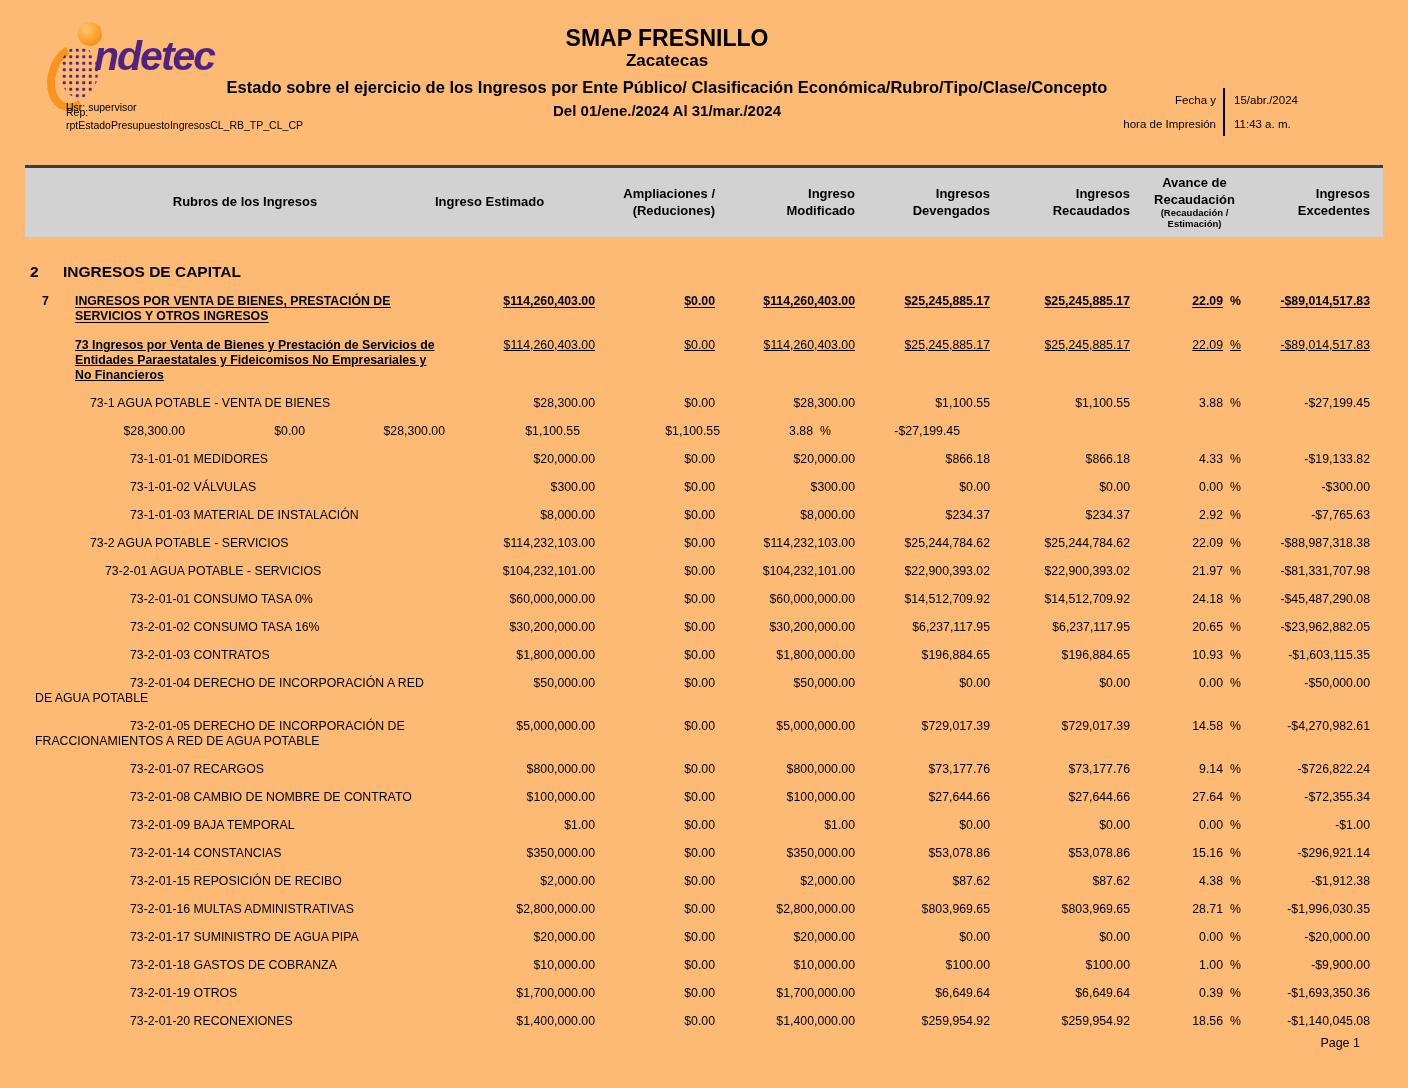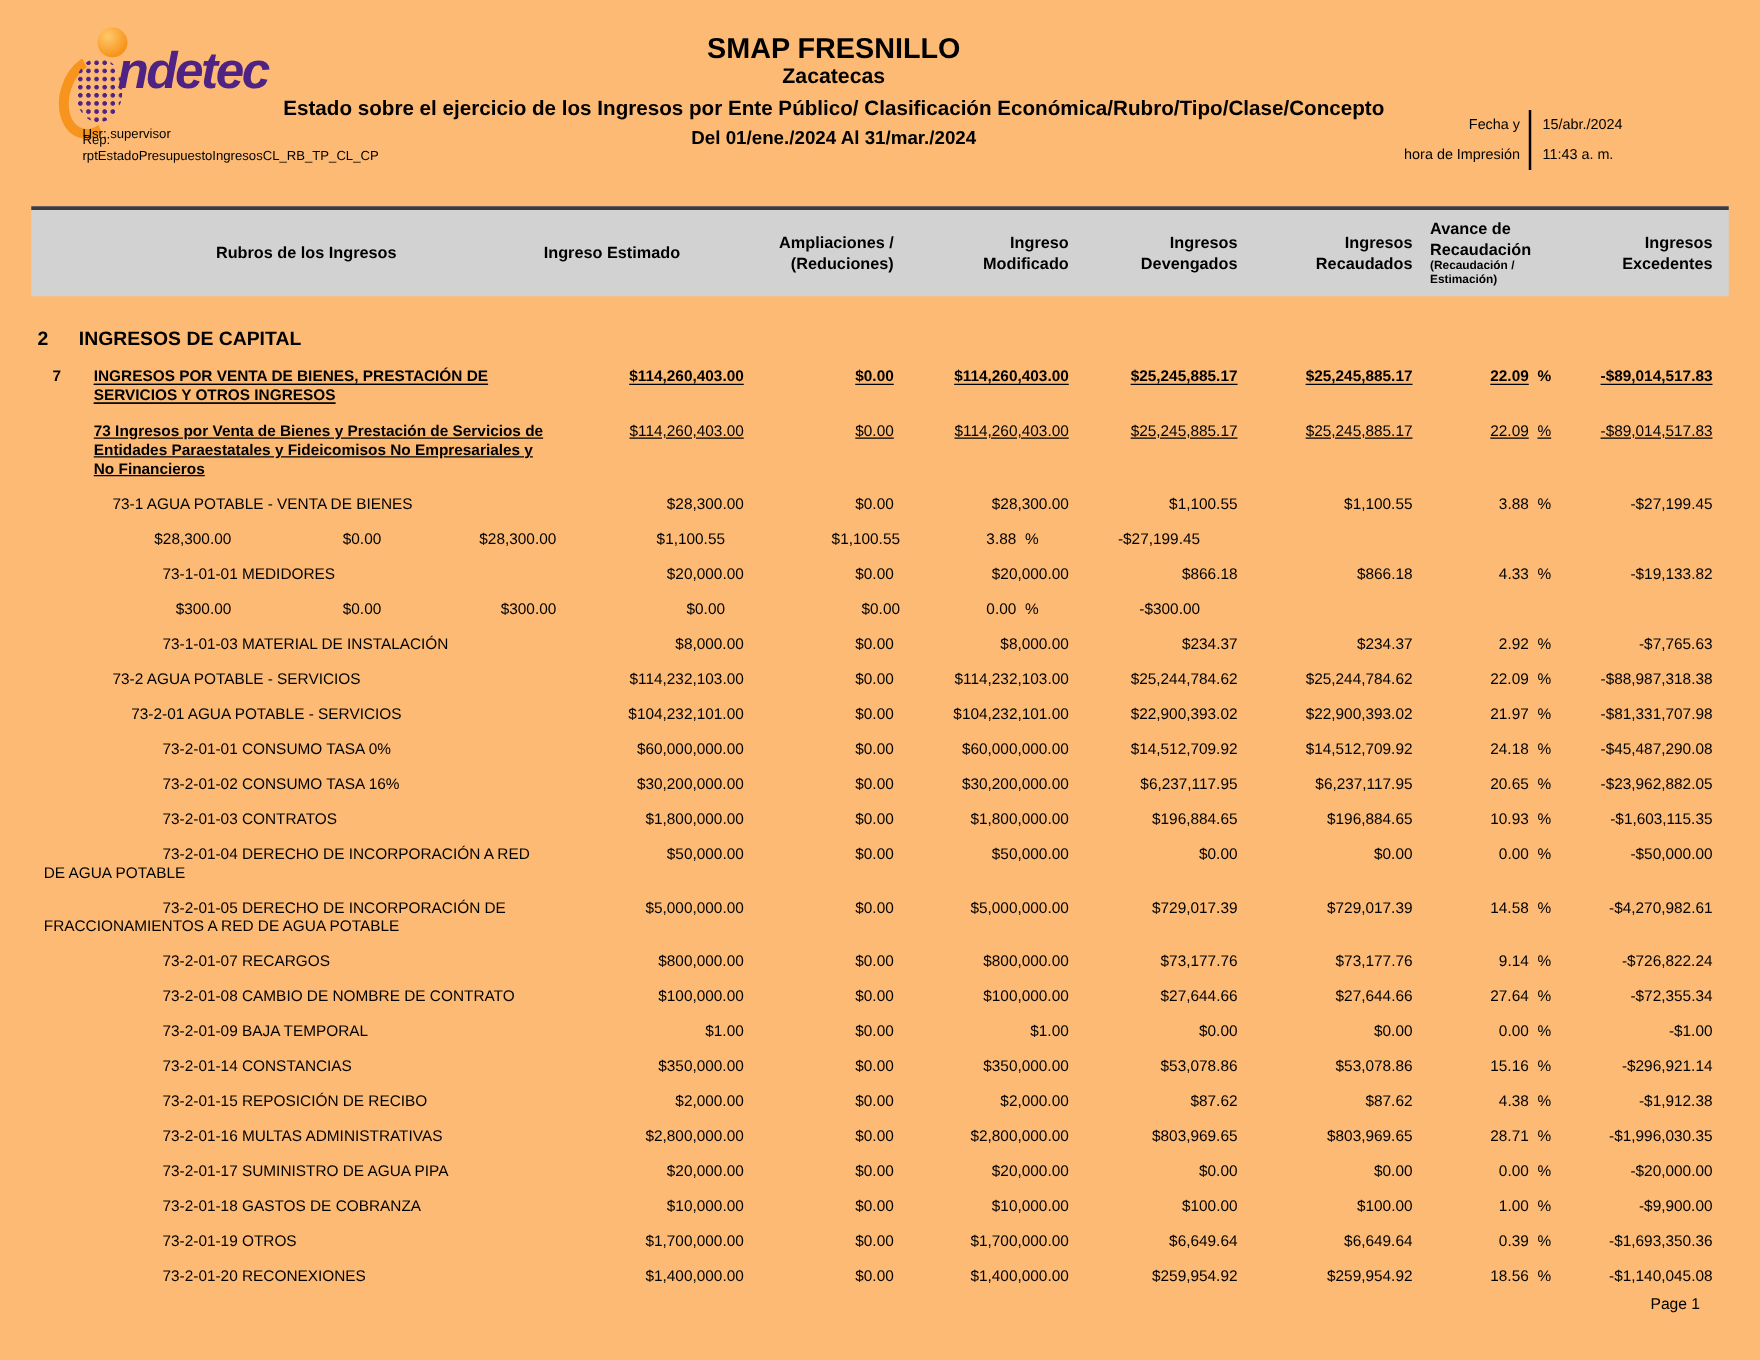--- a/index.html
+++ b/index.html
@@ -43,21 +43,21 @@
   .report{position:absolute;left:25px;top:165px;width:1358px;}
   .table-head{display:flex;align-items:center;background:#d2d2d2;border-top:3px solid #3c3c3c;
         height:72px;font-weight:bold;font-size:13px;padding-right:13px;box-sizing:border-box;}
   .th{white-space:pre-line;line-height:1.25;}
   .th-label{flex:1;text-align:center;text-indent:30px;}
   .th-est{width:160px;text-align:left;}
   .th-amp{width:120px;text-align:right;}
   .th-mod{width:140px;text-align:right;}
   .th-dev{width:135px;text-align:right;}
   .th-rec{width:140px;text-align:right;}
-  .th-av{width:115px;text-align:left;padding-left:14px;box-sizing:border-box;}
+  .th-av{width:115px;text-align:center;padding-left:14px;box-sizing:border-box;}
   .th-av .sub{font-size:9.5px;line-height:1.15;display:block;white-space:pre-line;}
   .th-exc{width:125px;text-align:right;}
 
   .table-body{padding-top:8px;}
   .row{display:flex;align-items:flex-start;padding:6px 13px 7px 0;font-size:12.3px;line-height:15px;}
   .cl{flex:1;position:relative;min-width:0;}
   .prefix{position:absolute;top:0;}
   .lab{display:block;}
   .cv{text-align:right;}
   .est{width:160px;} .amp{width:120px;} .mod{width:140px;} .dev{width:135px;} .rec{width:140px;}
@@ -204,20 +204,23 @@
           <div class="cv est">$20,000.00</div>
           <div class="cv amp">$0.00</div>
           <div class="cv mod">$20,000.00</div>
           <div class="cv dev">$866.18</div>
           <div class="cv rec">$866.18</div>
           <div class="cv av">4.33</div>
           <div class="cp">%</div>
           <div class="cv exc">-$19,133.82</div>
         </div>
         <div class="row concepto">
+          <div class="cl">
+            <span class="lab">73-1-01-02 VÁLVULAS</span>
+          </div>
           <div class="cv est">$300.00</div>
           <div class="cv amp">$0.00</div>
           <div class="cv mod">$300.00</div>
           <div class="cv dev">$0.00</div>
           <div class="cv rec">$0.00</div>
           <div class="cv av">0.00</div>
           <div class="cp">%</div>
           <div class="cv exc">-$300.00</div>
         </div>
         <div class="row concepto">

